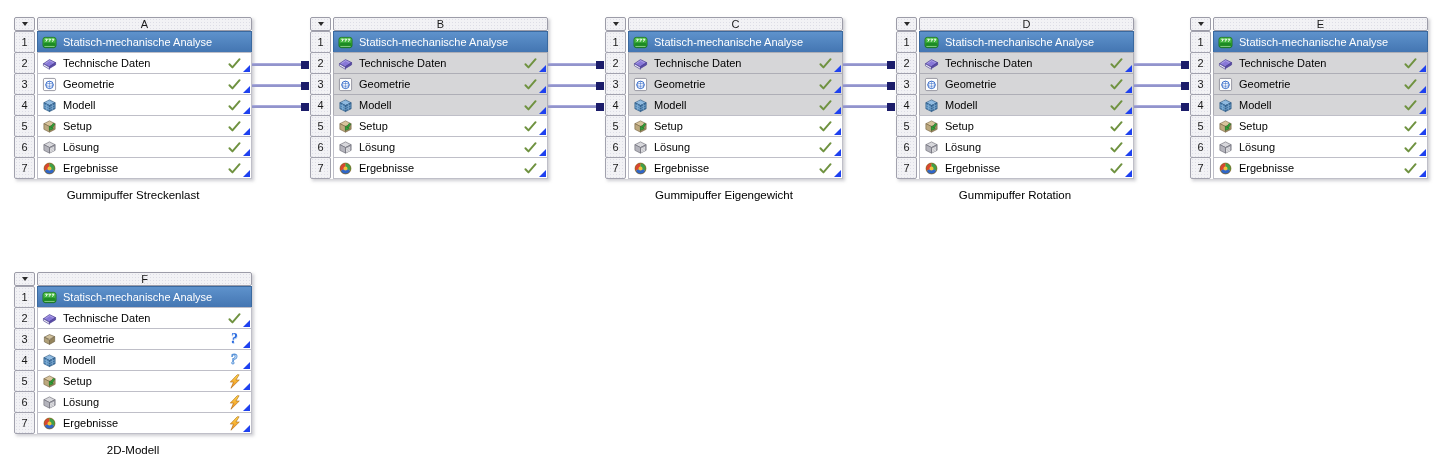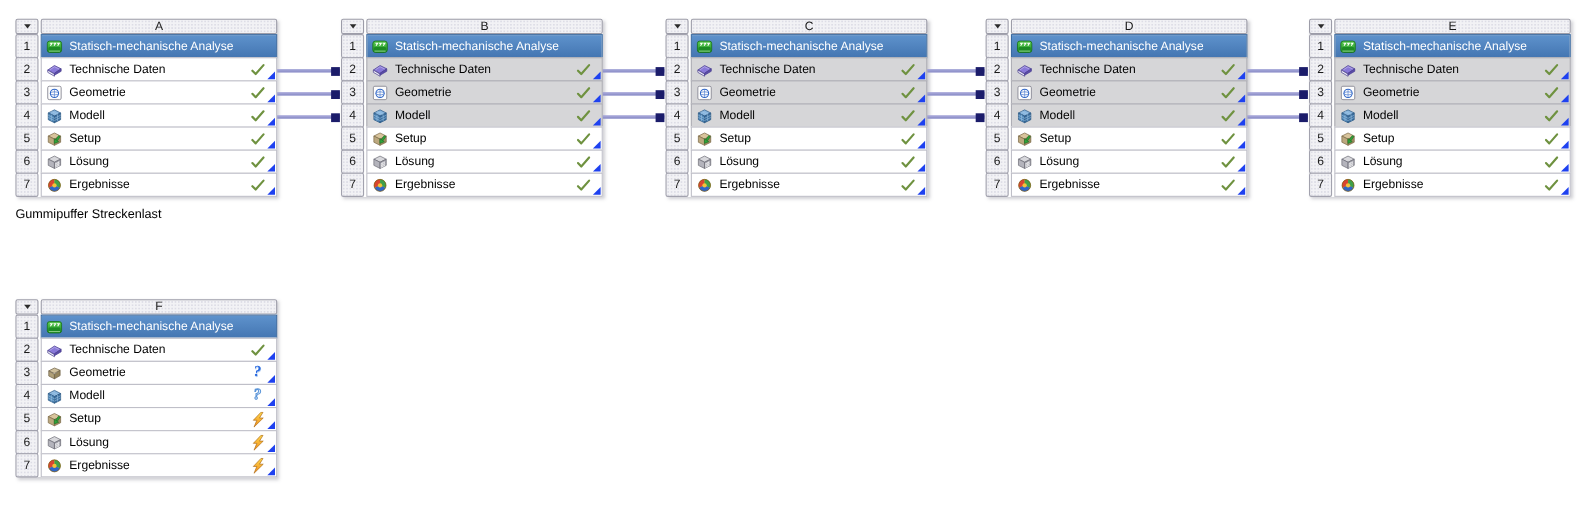--- a/index.html
+++ b/index.html
@@ -27,21 +27,21 @@
   .row.sel .main{background:linear-gradient(#5e92cc,#4476b2);border-color:#3a699f;color:#ffffff;}
   .row.shared .main{background:#d6d6d8;border-color:#aeaeb6;}
   .ci{width:15px;height:15px;flex:0 0 15px;}
   .lbl{white-space:nowrap;overflow:hidden;}
   .status{position:absolute;right:9px;top:50%;transform:translateY(-50%);width:16px;height:16px;
           display:flex;align-items:center;justify-content:center;}
   .si{width:15px;height:15px;}
   .q-solid{font-family:"Liberation Serif",serif;font-style:italic;font-weight:bold;font-size:14px;color:#2a6ae0;text-shadow:.5px .5px 0 #bcd4f2;}
   .q-outline{font-family:"Liberation Serif",serif;font-style:italic;font-weight:bold;font-size:14px;color:#dcebfa;-webkit-text-stroke:.9px #5a94d8;}
   .corner{position:absolute;right:1px;bottom:1px;width:0;height:0;border-left:7px solid transparent;border-bottom:7px solid #1e41f0;}
-  .caption{margin-top:10px;font-size:11.5px;color:#000;}
+  .caption{margin-top:10px;text-align:center;font-size:11.5px;color:#000;}
 
   
   .conn{position:absolute;height:3px;background:#9294cc;border-top:1px solid #a9aadb;box-sizing:border-box;}
   .conn::after{content:"";position:absolute;right:0;top:-3px;width:8px;height:8px;background:#1b1c6a;}
   .c-r2{top:63px}.c-r3{top:84px}.c-r4{top:105px}
   .c-ab{left:252px;width:57px}.c-bc{left:548px;width:56px}.c-cd{left:843px;width:52px}.c-de{left:1134px;width:55px}
 
   .b-a{left:14px;top:17px}.b-b{left:310px;top:17px}.b-c{left:605px;top:17px}
   .b-d{left:896px;top:17px}.b-e{left:1190px;top:17px}.b-f{left:14px;top:272px}
 </style>
@@ -453,20 +453,21 @@
               <span class="status">
                 <svg class="si">
                   <use href="#i-check"></use>
                 </svg>
               </span>
               <span class="corner"></span>
             </div>
           </div>
       </div>
     </div>
+    <div class="caption">Gummipuffer Eigengewicht</div>
   </div>
 
   <div class="block b-d">
     <div class="grid">
       <div class="hdr">
         <div class="acell">
             <span class="darr"></span>
           </div>
         <div class="hcell">D</div>
       </div>
@@ -565,20 +566,21 @@
               <span class="status">
                 <svg class="si">
                   <use href="#i-check"></use>
                 </svg>
               </span>
               <span class="corner"></span>
             </div>
           </div>
       </div>
     </div>
+    <div class="caption">Gummipuffer Rotation</div>
   </div>
 
   <div class="block b-e">
     <div class="grid">
       <div class="hdr">
         <div class="acell">
             <span class="darr"></span>
           </div>
         <div class="hcell">E</div>
       </div>
@@ -781,20 +783,21 @@
               <span class="status">
                 <svg class="si">
                   <use href="#i-bolt"></use>
                 </svg>
               </span>
               <span class="corner"></span>
             </div>
           </div>
       </div>
     </div>
+    <div class="caption">2D-Modell</div>
   </div>
 
   <div class="conn c-ab c-r2"></div>
   <div class="conn c-ab c-r3"></div>
   <div class="conn c-ab c-r4"></div>
   <div class="conn c-bc c-r2"></div>
   <div class="conn c-bc c-r3"></div>
   <div class="conn c-bc c-r4"></div>
   <div class="conn c-cd c-r2"></div>
   <div class="conn c-cd c-r3"></div>

